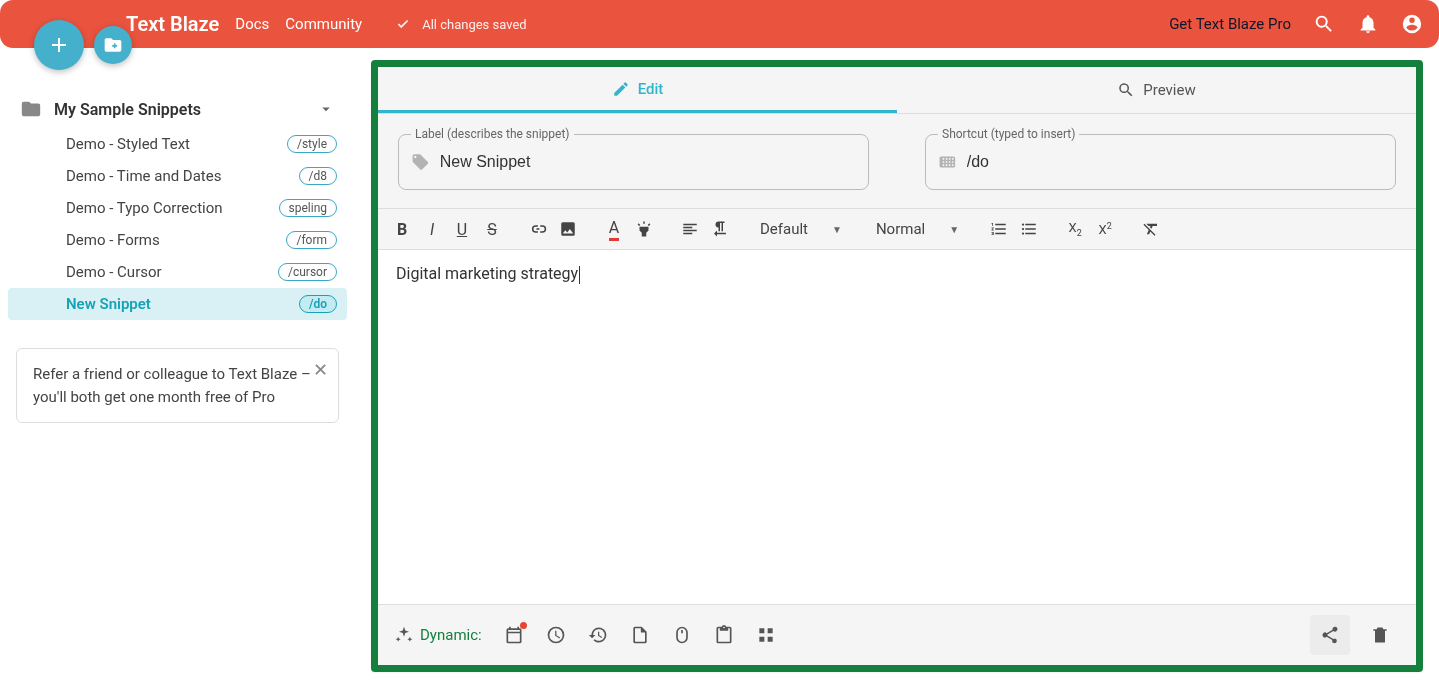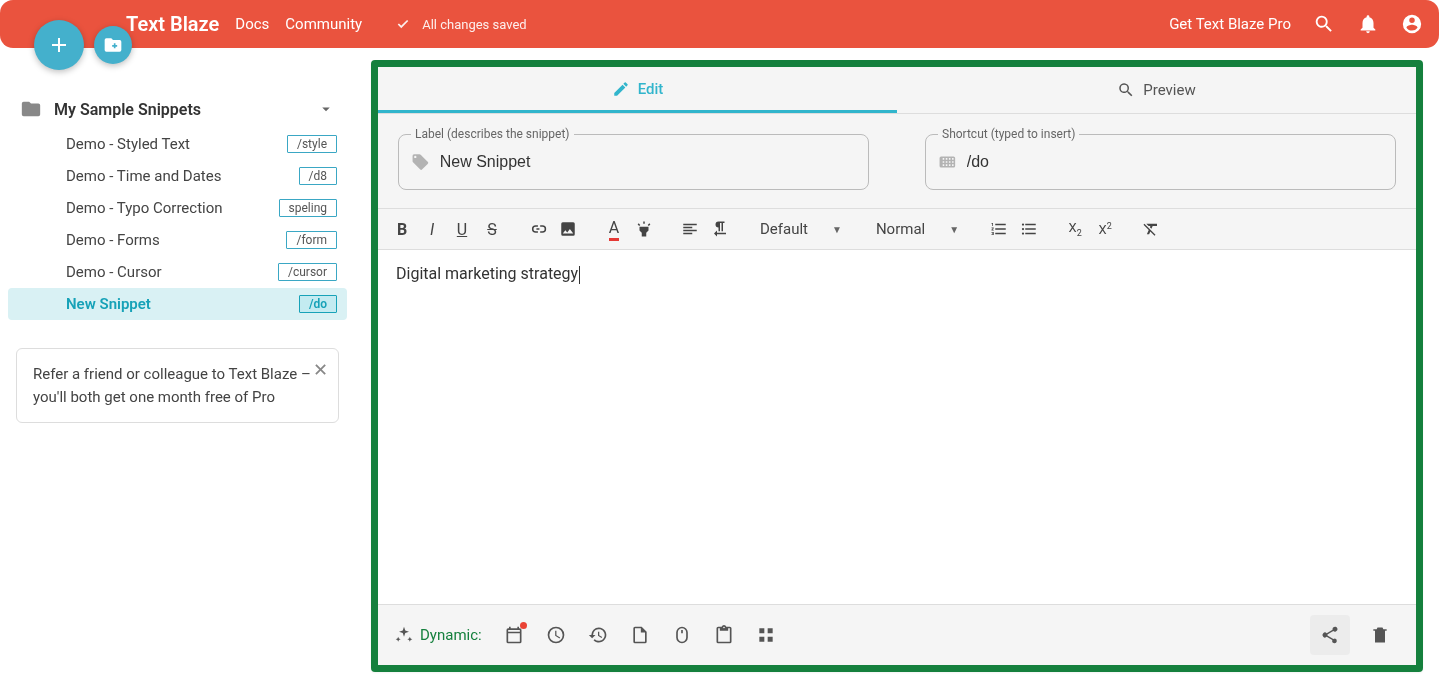--- a/index.html
+++ b/index.html
@@ -5,40 +5,40 @@
 * { box-sizing: border-box; margin: 0; padding: 0; }
 body { font-family: -apple-system, BlinkMacSystemFont, "Segoe UI", Roboto, sans-serif; background: #fff; color: #333; width: 1439px; height: 684px; overflow: hidden; }
 
 
 .header { background: #ea533e; height: 48px; display: flex; align-items: center; padding: 0 16px; color: #fff; border-radius: 13px; }
 .header-left { display: flex; align-items: center; gap: 16px; }
 .logo { font-size: 20px; font-weight: 600; margin-left: 110px; }
 .nav-link { font-size: 15px; color: #fff; }
 .save-status { display: flex; align-items: center; gap: 12px; font-size: 13px; opacity: 0.9; margin-left: 18px; }
 .header-right { margin-left: auto; display: flex; align-items: center; gap: 22px; }
-.pro-btn { font-size: 15px; color: #ffffff; }
+.pro-btn { font-size: 15px; color: #0f172a; }
 .hicon { width: 22px; height: 22px; fill: #fff; }
 
 
 .fab-row { position: absolute; left: 34px; top: 20px; display: flex; gap: 10px; align-items:center; }
 .fab-big { width: 50px; height: 50px; border-radius: 50%; background: #44b0cc; display: flex; align-items:center; justify-content:center; box-shadow: 0 2px 6px rgba(0,0,0,.25); }
 .fab-small { width: 38px; height: 38px; border-radius: 50%; background: #44b0cc; display:flex; align-items:center; justify-content:center; box-shadow: 0 2px 6px rgba(0,0,0,.25); }
 .fab-big svg, .fab-small svg { fill: #fff; }
 
 
 .main { display: flex; height: calc(684px - 48px); }
 .sidebar { width: 355px; padding: 44px 8px 8px 8px; }
 .content { flex: 1; padding: 12px 16px 12px 16px; }
 
 
 .folder-row { display: flex; align-items: center; padding: 6px 12px; gap: 12px; font-size: 16px; font-weight: 600; color: #333; position:relative; }
 .folder-row .chev { margin-left:auto; }
 .snippet-list { margin-top: 2px; }
 .snippet-item { display:flex; align-items:center; padding: 7px 10px 7px 58px; font-size: 15px; color: #444; border-radius: 4px; }
-.snippet-item .shortcut { margin-left:auto; font-size:12px; color:#555; border:1px solid #3aa7c4; border-radius: 1px; padding: 1px 9px; background:#fff; }
+.snippet-item .shortcut { margin-left:auto; font-size:12px; color:#555; border:1px solid #3aa7c4; border-radius: 9px; padding: 1px 9px; background:#fff; }
 .snippet-item.active { background:#d9f1f4; color:#17a2b8; font-weight:600; }
 .snippet-item.active .shortcut { border-color:#17a2b8; color:#17a2b8; background:#c3ebf1; }
 
 
 .ref-card { margin: 28px 8px 0 8px; border:1px solid #ddd; border-radius:6px; padding: 14px 16px; position:relative; font-size:15px; color:#444; }
 .ref-card .closex { position:absolute; right:10px; top:10px; color:#888; font-size:18px; }
 .share-btn { margin-top: 14px; display:inline-block; background:#44b0cc; color:#fff; padding:8px 14px; border-radius:4px; font-size:14px; }
 
 
 .panel { background:#f5f5f5; border-radius:4px; height: 100%; display:flex; flex-direction:column; border:7px solid #15803d; box-shadow: 0 1px 2px rgba(0,0,0,.05);}

